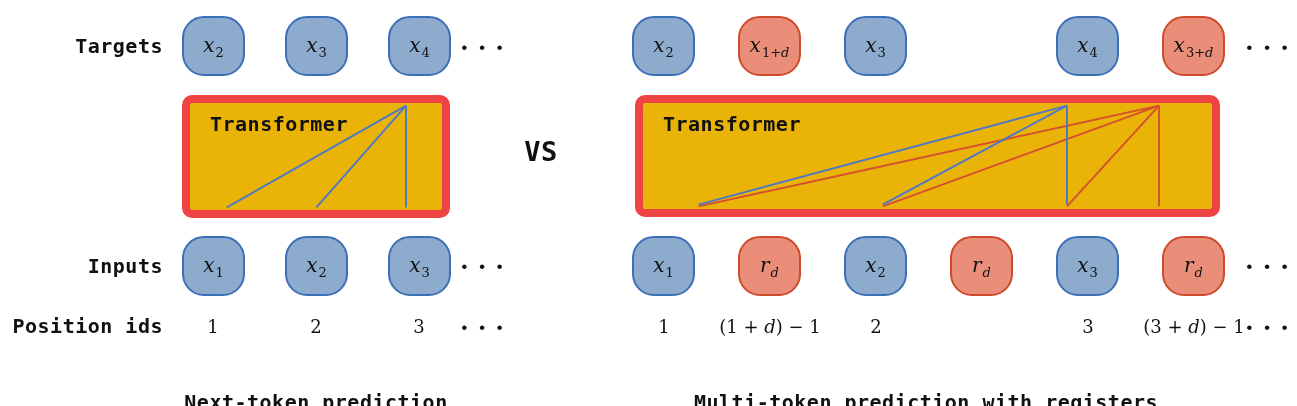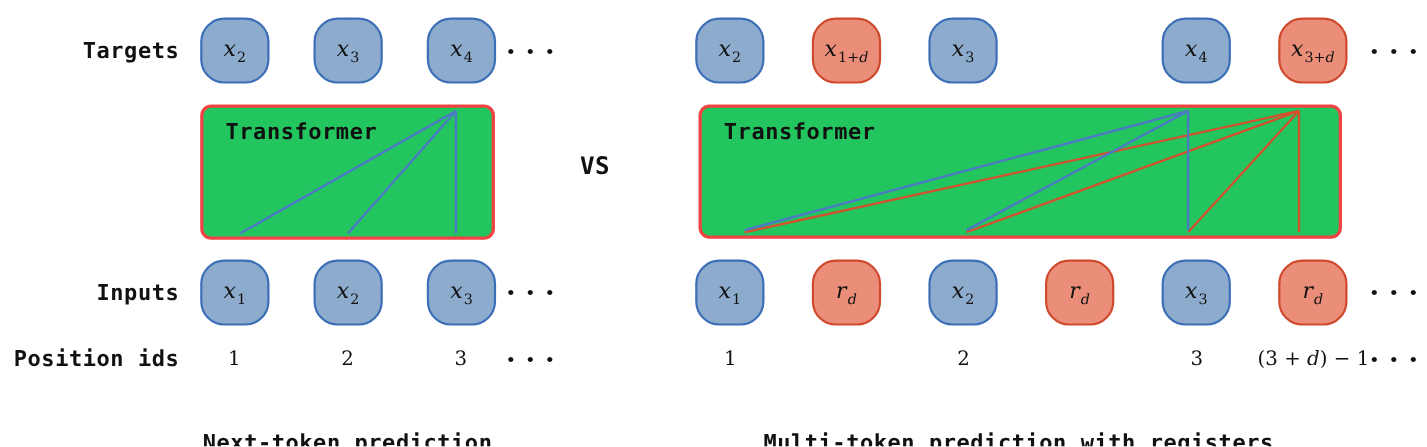--- a/index.html
+++ b/index.html
@@ -3,34 +3,34 @@
 <meta charset="utf-8">
 <style>
   html,body{margin:0;padding:0;background:#fff;}
   .canvas{position:relative;width:1297px;height:406px;background:#ffffff;color:#111;
           font-family:"DejaVu Sans",sans-serif;overflow:hidden;}
 
   
   .mono{font-family:"DejaVu Sans Mono",monospace;font-weight:bold;letter-spacing:.5px;
         font-size:20px;line-height:24px;white-space:nowrap;}
   .rowlabel{position:absolute;left:0;width:163px;text-align:right;}
-  .vs{position:absolute;left:541px;top:152px;transform:translate(-50%,-50%);font-size:22px;}
+  .vs{position:absolute;left:541px;top:152px;transform:translate(-50%,-50%);font-size:27px;}
   .caption{position:absolute;top:374px;transform:translateX(-50%);margin-top:16px;}
 
   
   .tok{position:absolute;width:63px;height:60px;border-radius:22px;box-sizing:border-box;
        border:2.5px solid;display:flex;align-items:center;justify-content:center;}
   .tok.blue{background:#8CABCD;border-color:#3D6FB8;}
   .tok.red{background:#EA8E79;border-color:#CF4A2C;}
   .lab{font-family:"DejaVu Serif",serif;font-size:20px;white-space:nowrap;}
   .lab .s{font-size:13px;vertical-align:-5px;margin-left:1px;}
   .lab i,.pos i{font-style:italic;}
 
   
-  .tbox{position:absolute;border:3px solid #ef4444;border-radius:10px;background:#22c55e;box-sizing:border-box;}
+  .tbox{position:absolute;border:8px solid #ef4444;border-radius:10px;background:#eab308;box-sizing:border-box;}
   #tbox-left{left:182px;top:95px;width:268px;height:123px;}
   #tbox-right{left:635px;top:95px;width:585px;height:122px;}
   .tlabel{position:absolute;left:20px;top:9px;}
   .tbox svg{position:absolute;left:0;top:0;width:100%;height:100%;display:block;}
 
   
   .pos{position:absolute;top:326px;transform:translate(-50%,-50%);
        font-family:"DejaVu Serif",serif;font-size:18px;white-space:nowrap;}
 
   
@@ -130,20 +130,21 @@
     </div>
   <div class="tok blue" style="left:1056px;top:236px">
     <span class="lab"><span><i>x</i></span><span class="s">3</span></span>
     </div>
   <div class="tok red" style="left:1162px;top:236px">
     <span class="lab"><span><i>r</i></span><span class="s"><i>d</i></span></span>
     </div>
   <div class="dots" style="left:1267px;top:266px">···</div>
 
   <div class="pos" style="left:664px">1</div>
+  <div class="pos" style="left:770px">(1 + <i>d</i>) − 1</div>
   <div class="pos" style="left:876px">2</div>
   <div class="pos" style="left:1088px">3</div>
   <div class="pos" style="left:1194px">(3 + <i>d</i>) − 1</div>
   <div class="dots" style="left:1267px;top:327px">···</div>
 
   <div class="caption mono" style="left:926px">Multi-token prediction with registers</div>
 
 </div>
 
 </body></html>

